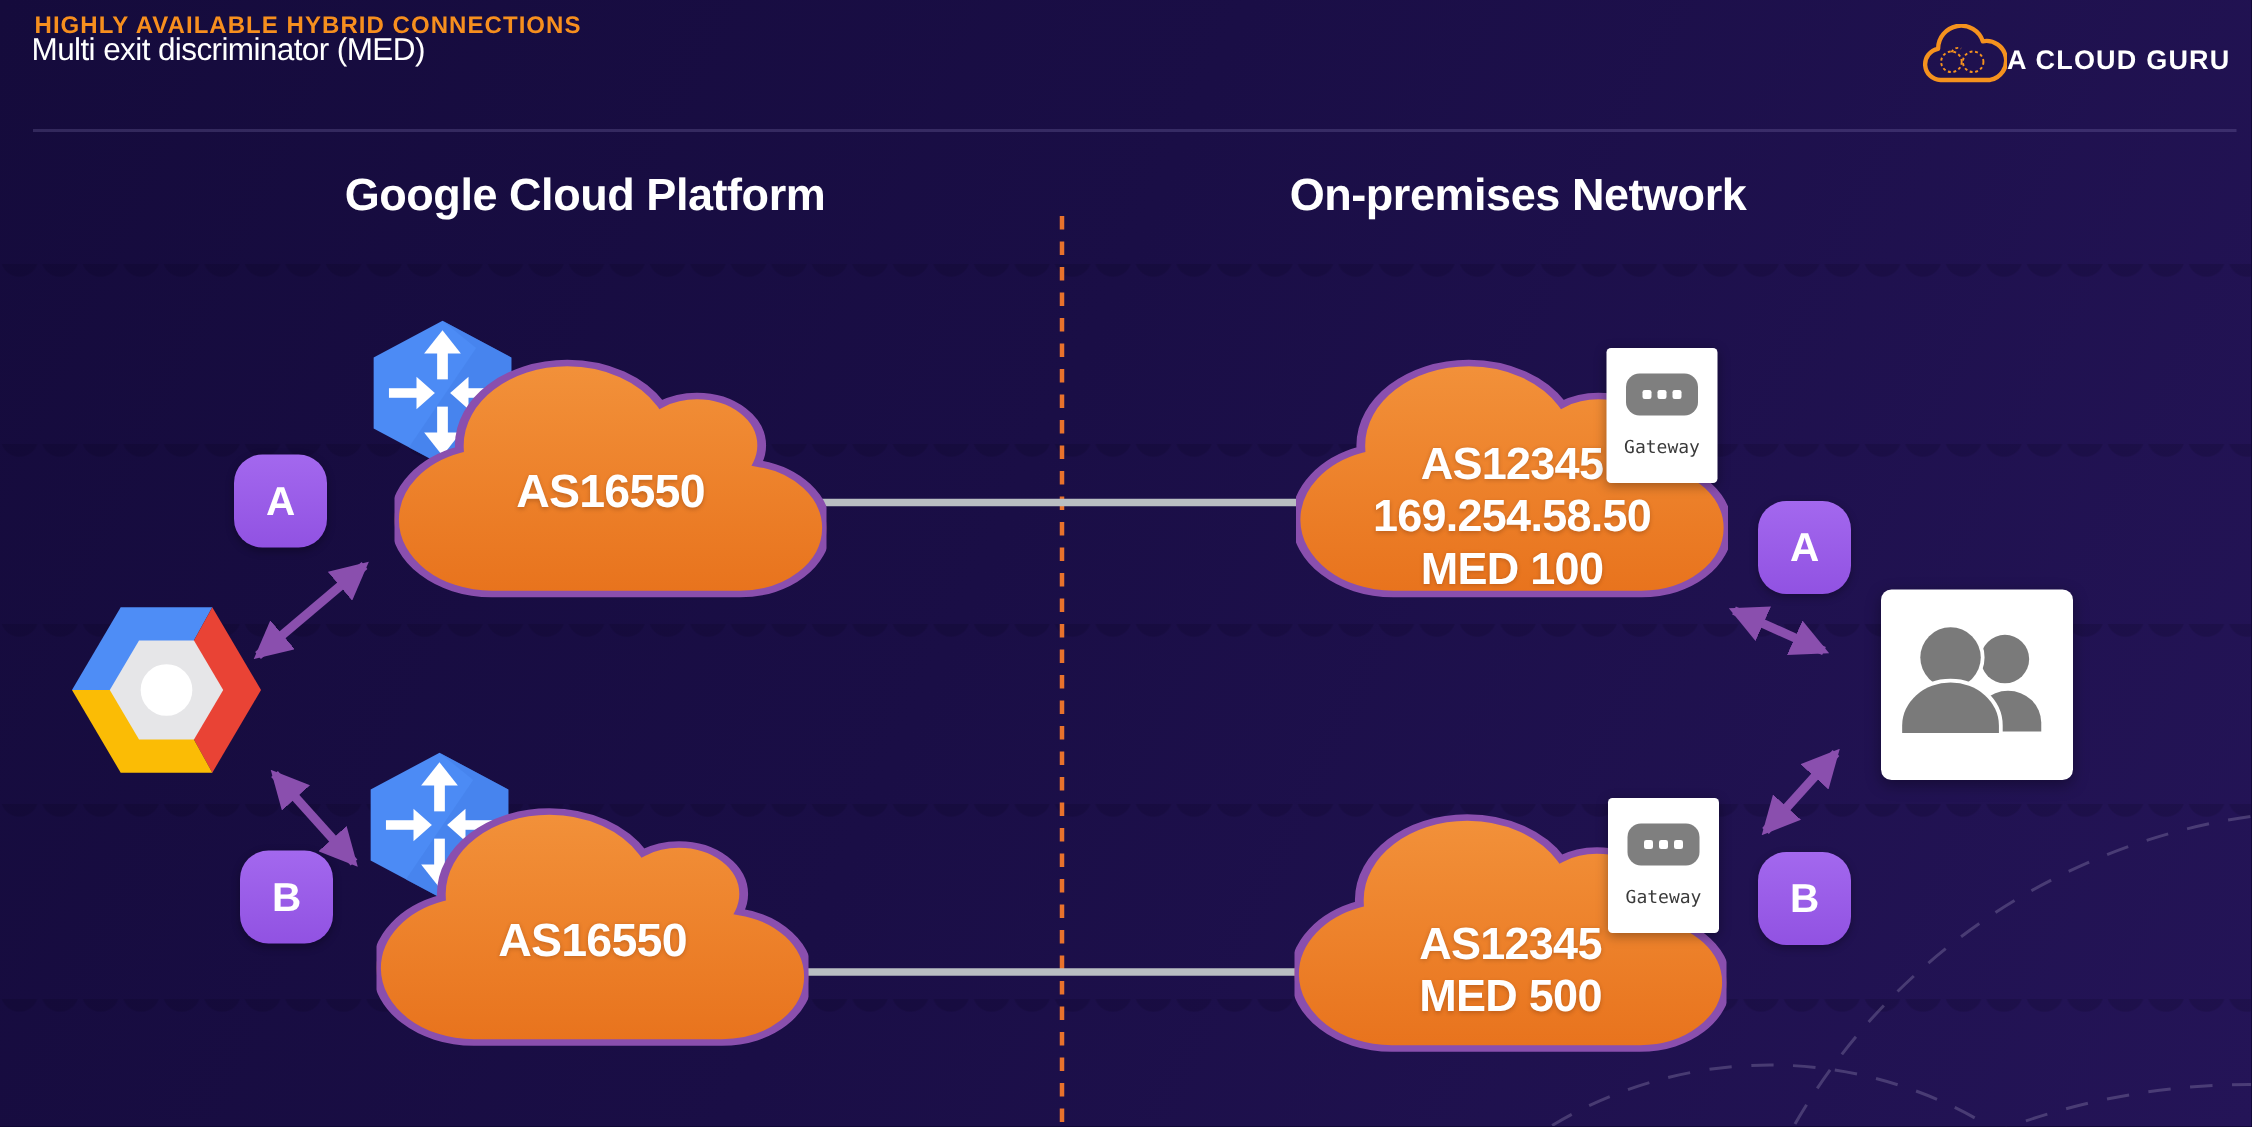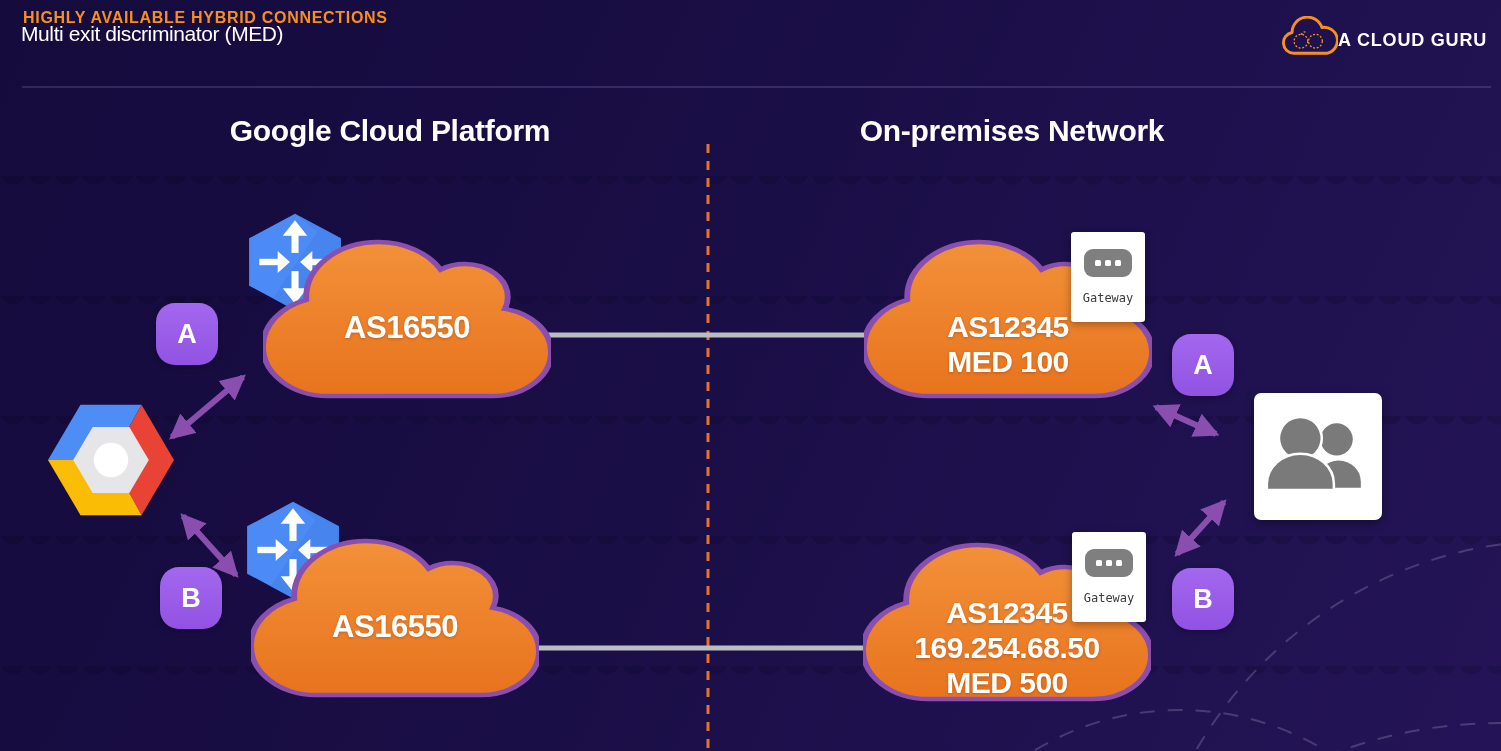--- a/index.html
+++ b/index.html
@@ -203,31 +203,31 @@
       <div>AS16550</div>
     </div>
   </div>
 
   <div class="cloud-node" style="left:864px; top:231px">
     <svg class="cloud-shape" viewBox="0 0 640 512" preserveAspectRatio="none">
       <path d="M537.6 226.6c4.1-10.7 6.4-22.4 6.4-34.6 0-53-43-96-96-96-19.7 0-38.1 6-53.3 16.2C367 64.2 315.3 32 256 32c-88.4 0-160 71.6-160 160 0 2.7.1 5.4.2 8.1C40.2 219.8 0 273.2 0 336c0 79.5 64.5 144 144 144h368c70.7 0 128-57.3 128-128 0-61.9-44-113.6-102.4-125.4z" fill="url(#cg1)" stroke="#8a4fae" stroke-width="13"></path>
     </svg>
     <div class="cloud-text three">
       <div>AS12345</div>
+      <div>169.254.58.50</div>
       <div>MED 100</div>
     </div>
   </div>
 
   <div class="cloud-node" style="left:863px; top:534px">
     <svg class="cloud-shape" viewBox="0 0 640 512" preserveAspectRatio="none">
       <path d="M537.6 226.6c4.1-10.7 6.4-22.4 6.4-34.6 0-53-43-96-96-96-19.7 0-38.1 6-53.3 16.2C367 64.2 315.3 32 256 32c-88.4 0-160 71.6-160 160 0 2.7.1 5.4.2 8.1C40.2 219.8 0 273.2 0 336c0 79.5 64.5 144 144 144h368c70.7 0 128-57.3 128-128 0-61.9-44-113.6-102.4-125.4z" fill="url(#cg1)" stroke="#8a4fae" stroke-width="13"></path>
     </svg>
     <div class="cloud-text three">
       <div>AS12345</div>
-      <div>169.254.68.50</div>
       <div>MED 500</div>
     </div>
   </div>
 
   <div class="gateway-card" style="left:1071px; top:232px">
     <div class="gw-chip">
       <span class="gw-dot"></span>
         <span class="gw-dot"></span>
         <span class="gw-dot"></span>
     </div>

